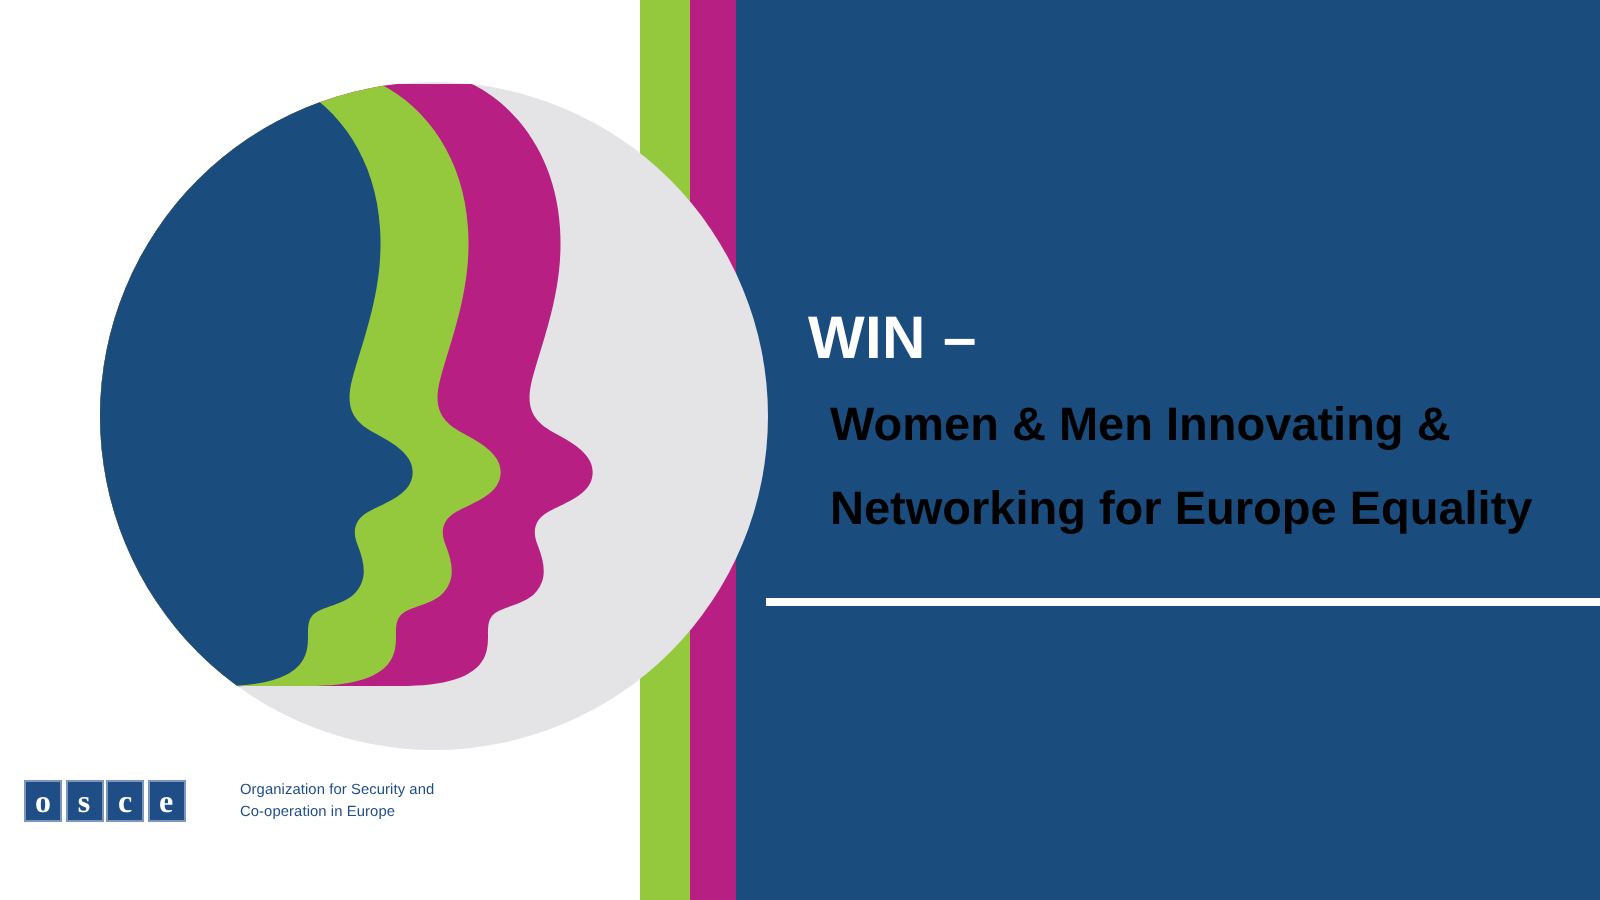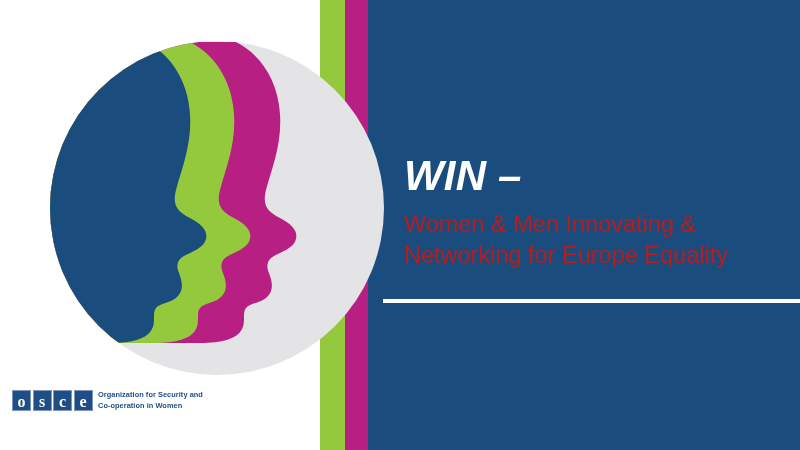--- a/index.html
+++ b/index.html
@@ -30,34 +30,33 @@
   }
   #logo-mark svg{display:block;}
 
   
   #text-block{
     position:absolute;left:404px;top:155px;
     width:390px;
   }
   #title-main{
     color:#ffffff;
-    font-size:42px;
+    font-size:30px;
     font-weight:bold;
     line-height:1.0;
     letter-spacing:.2px;
     margin:0 0 12px 0;
     white-space:pre;
-    font-style:italic;
   }
   .subtitle-line{
-    color:#b91c1c;
+    color:#000000;
     font-size:23.5px;
-    font-weight:normal;
+    font-weight:bold;
     line-height:1.33;
-    margin:0;
+    margin:11px;
     white-space:nowrap;
   }
   #divider{
     position:absolute;left:383px;top:299px;
     width:417px;height:4px;
     background:#ffffff;
   }
 
   
   #osce-logo{
@@ -72,25 +71,25 @@
     margin-right:1.5px;
     color:#ffffff;
     font-size:16px;
     font-weight:bold;
     line-height:21px;
     text-align:center;
     font-family:"Liberation Serif", serif;
     box-sizing:border-box;
   }
   #osce-tagline{
-    margin-left:4px;
+    margin-left:26px;
     color:#1F4E87;
     font-size:7.4px;
     line-height:1.38;
-    font-weight:bold;
+    font-weight:normal;
     letter-spacing:.05px;
   }
   #osce-tagline div{white-space:nowrap;}
 </style>
 </head>
 <body>
 
 <div id="slide">
 
   <div class="bar" id="bar-green"></div>
@@ -176,17 +175,17 @@
 
   <div id="osce-logo">
     <div id="osce-boxes">
       <div class="osce-box">o</div>
       <div class="osce-box">s</div>
       <div class="osce-box">c</div>
       <div class="osce-box">e</div>
     </div>
     <div id="osce-tagline">
       <div>Organization for Security and</div>
-      <div>Co-operation in Women</div>
+      <div>Co-operation in Europe</div>
     </div>
   </div>
 
 </div>
 
 </body></html>

